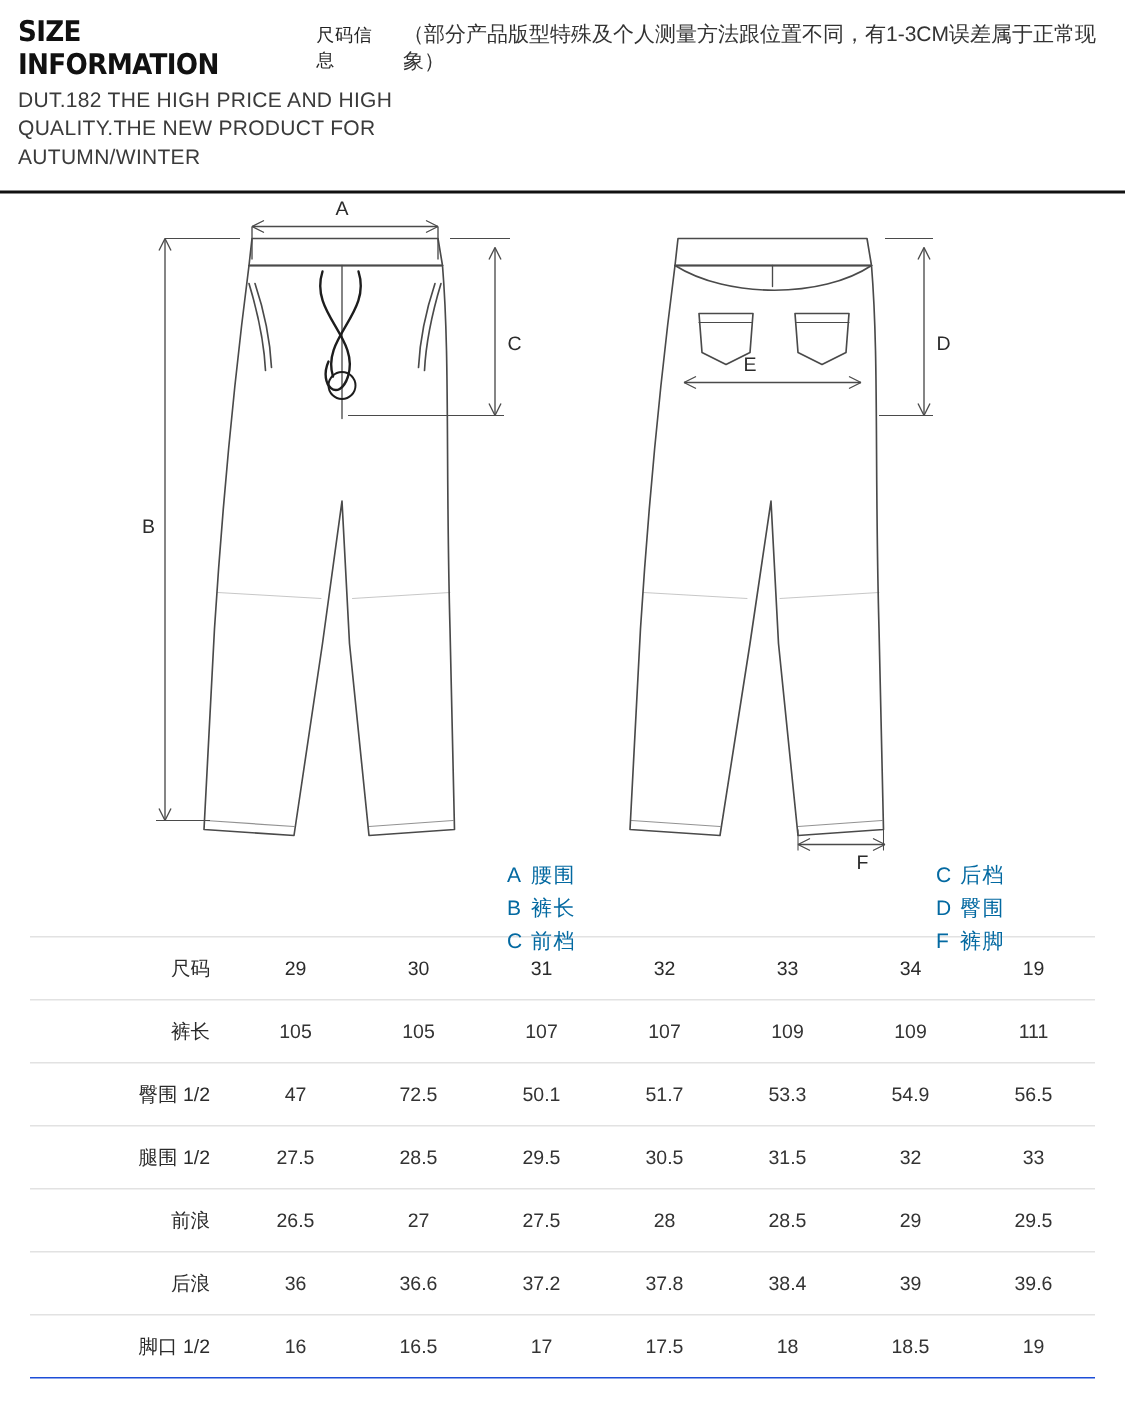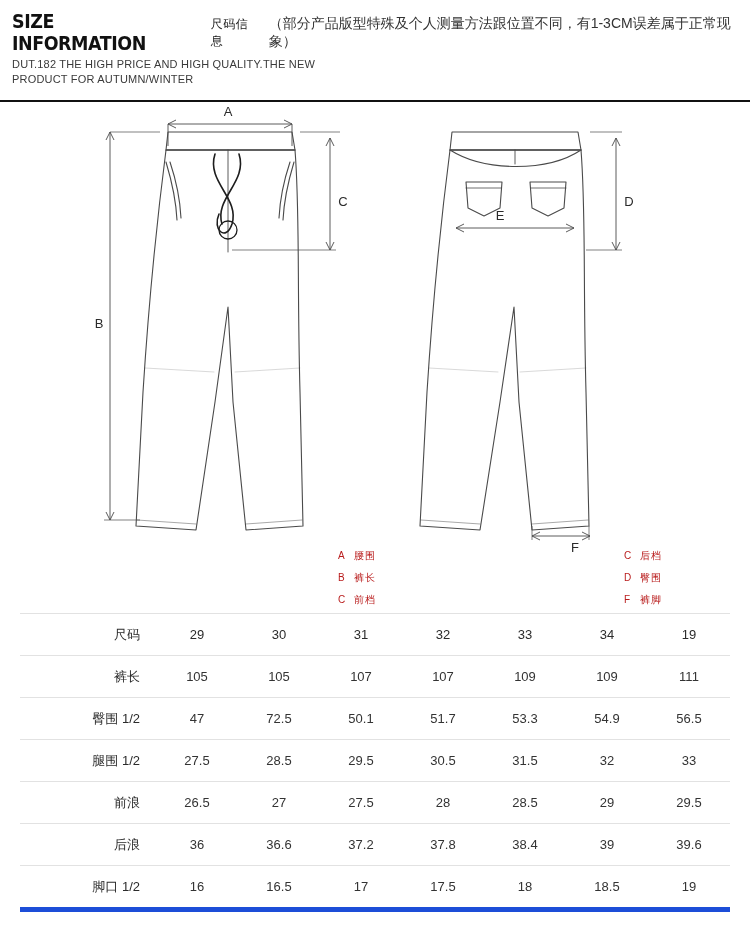--- a/index.html
+++ b/index.html
@@ -40,21 +40,21 @@
     font-size: 12px;
     color: #222;
     letter-spacing: 0.5px;
   }
   .title-note {
     font-size: 14px;
     color: #333;
   }
   .subtitle {
     margin-top: 3px;
-    font-size: 11px;
+    font-size: 14px;
     line-height: 1.35;
     color: #3a3a3a;
     letter-spacing: 0.2px;
     max-width: 330px;
   }
   .header-rule {
     height: 2px;
     background: #111;
     margin: 7px 0 0 0;
   }
@@ -63,57 +63,57 @@
   .diagram-wrap {
     position: relative;
     width: 750px;
     height: 480px;
   }
   .diagram-wrap svg {
     display: block;
   }
   .legend {
     position: absolute;
-    font-size: 10px;
-    color: #b91c1c;
+    font-size: 14px;
+    color: #0369a1;
     line-height: 22px;
     letter-spacing: 1px;
   }
   .legend-left { left: 338px; top: 443px; }
   .legend-right { left: 624px; top: 443px; }
   .legend-row { white-space: nowrap; }
   .legend-key {
     display: inline-block;
     width: 16px;
     font-family: "Liberation Sans", sans-serif;
   }
 
   
   .table-wrap {
     padding: 0 20px;
-    margin-top: 31px;
+    margin-top: 15px;
   }
   table.size-table {
     width: 710px;
     border-collapse: collapse;
     margin: 0 auto;
   }
   table.size-table td {
     font-size: 13px;
     color: #333;
     text-align: center;
     padding: 12px 0 11px 0;
     border-bottom: 1px solid #e2e2e2;
     white-space: nowrap;
   }
   table.size-table tr:first-child td {
     border-top: 1px solid #e2e2e2;
   }
   table.size-table tr:last-child td {
-    border-bottom: 5px solid #1d4ed8;
+    border-bottom: 1px solid #1d4ed8;
   }
   table.size-table td.rowhead {
     text-align: right;
     padding-right: 16px;
     width: 120px;
     color: #2b2b2b;
   }
   table.size-table tr.header-row td {
     color: #2b2b2b;
   }

